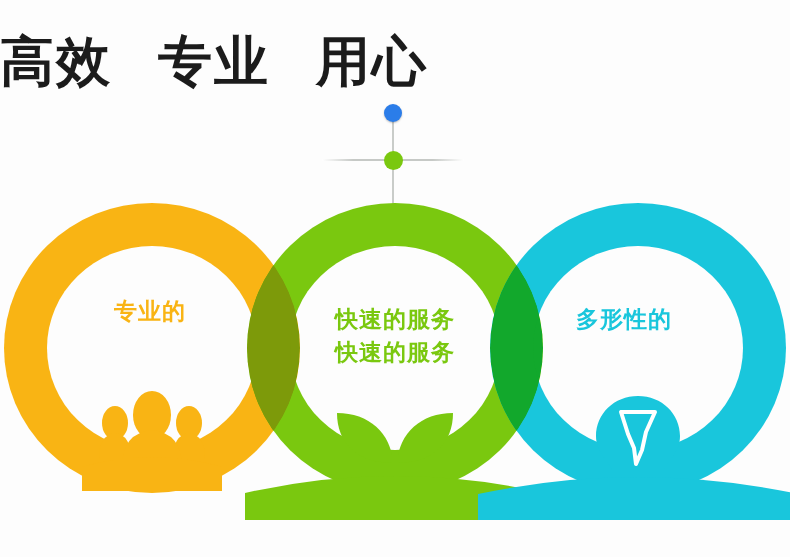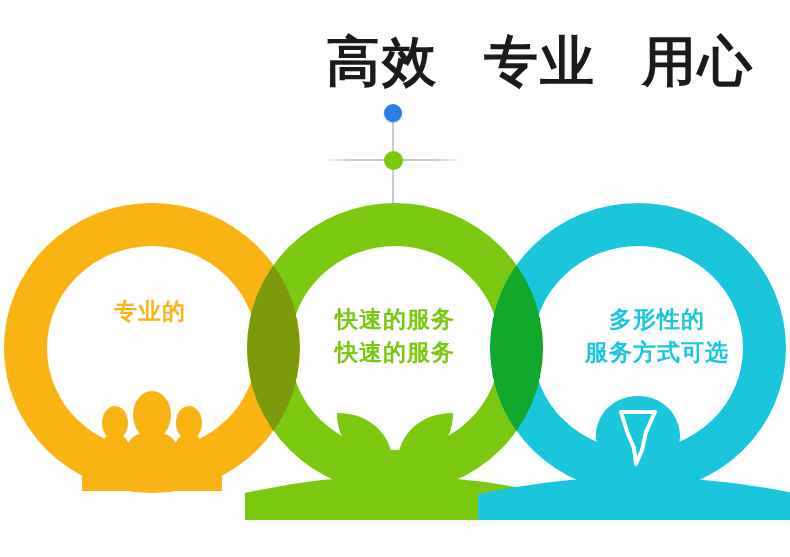--- a/index.html
+++ b/index.html
@@ -14,21 +14,21 @@
   #stage{
     position:relative;
     width:790px;height:557px;
     background:#fdfdfd;
   }
 
   
   .headline{
     position:absolute;
     top:26px; left:0; width:754px;
-    text-align:right;
+    text-align:left;
     white-space:nowrap;
     font-size:54px;
     font-weight:700;
     letter-spacing:2px;
     color:#1b1b1b;
     font-family:"DejaVu Sans","Liberation Sans",sans-serif;
   }
   .headline .hw{ display:inline-block; }
   .headline .gap{ display:inline-block; width:46px; }
 
@@ -86,21 +86,21 @@
     left:35px; top:295px; width:230px;
     font-size:23px;
     color:#f9b414;
   }
   .clabel-mid{
     left:285px; top:303px; width:220px;
     font-size:23px;
     color:#7ac80f;
   }
   .clabel-right{
-    left:532px; top:303px; width:250px;
+    left:499px; top:303px; width:250px;
     font-size:23px;
     color:#19c6dc;
   }
 </style>
 </head>
 <body>
 
 <div id="stage">
 
   <div class="headline">
@@ -212,16 +212,15 @@
     <span class="ln">专业的</span>
   </div>
 
   <div class="clabel clabel-mid">
     <span class="ln">快速的服务</span>
     <span class="ln">快速的服务</span>
   </div>
 
   <div class="clabel clabel-right">
     <span class="ln">多形性的</span>
-    <span class="ln">服务方式可选</span>
   </div>
 
 </div>
 
 </body></html>

